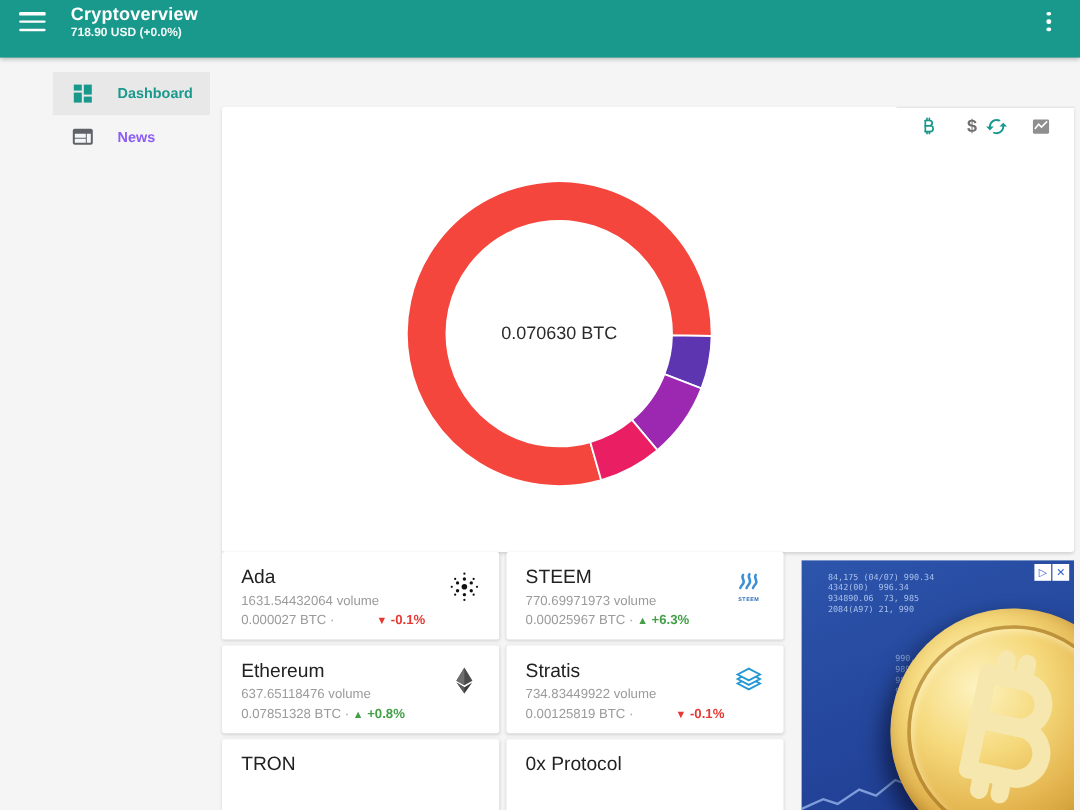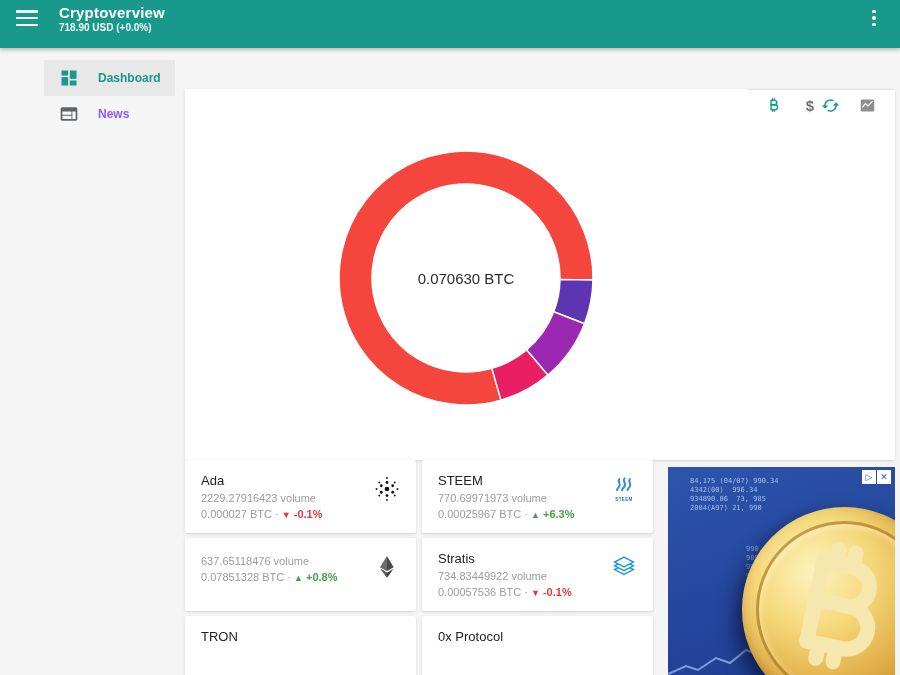--- a/index.html
+++ b/index.html
@@ -39,27 +39,27 @@
   .tb-icon { width:20px; height:20px; display:flex; align-items:center; justify-content:center; cursor:pointer; }
   .tb-icon + .tb-icon { margin-left:17px; }
   .usd-glyph { font-size:15px; font-weight:700; color:#6e6e6e; }
   .tb-spacer { flex:1; }
 
   
   .section-title { margin:21px 0 9px 0; font-size:12px; color:#6d6d6d; }
   .volumes-row { display:flex; }
   .cards-grid { display:grid; grid-template-columns:231px 231px; gap:5px 6px; }
   .coin-card { height:73px; padding:13px 14px 0 16px; position:relative; cursor:pointer; overflow:hidden; }
-  .coin-name { font-size:13px; color:#212121; }
+  .coin-name { font-size:16px; color:#212121; }
   .coin-volume { font-size:11px; color:#9b9b9b; margin-top:4px; }
   .coin-line { font-size:11px; color:#9b9b9b; margin-top:4px; }
   .chg { font-weight:700; }
   .chg .arrow { font-size:9px; }
   .up { color:#43a047; }
-  .down { color:#e53935; }
+  .down { color:#e53935;margin-left:32px; }
   .coin-logo { position:absolute; right:14px; top:14px; width:30px; height:30px; display:flex; flex-direction:column; align-items:center; justify-content:center; }
   .steem-caption { font-size:4.5px; font-weight:700; color:#2b6cb5; letter-spacing:.4px; margin-top:1px; }
 
   
   .ad { width:227px; height:215px; margin-left:15px; margin-top:7px; position:relative; overflow:hidden;
         background:linear-gradient(160deg,#2c55ab 0%, #24469c 55%, #1d3a8c 100%); cursor:pointer; }
   .ad-texture { position:absolute; color:rgba(170,195,240,.75); font-family:"DejaVu Sans Mono", monospace; font-size:7px; line-height:9px; white-space:pre; }
   .ad-col { top:78px; left:78px; text-align:right; }
   .ad-top { top:10px; left:22px; color:rgba(190,210,248,.85); }
   .ad-chartline { position:absolute; left:0; bottom:0; }
@@ -164,21 +164,21 @@
         </span>
       </div>
     </div>
 
 
     <div class="volumes-row">
       <div class="cards-grid">
 
         <div class="card coin-card">
           <div class="coin-name">Ada</div>
-          <div class="coin-volume">2229.27916423 volume</div>
+          <div class="coin-volume">1631.54432064 volume</div>
           <div class="coin-line">
             <span>0.000027 BTC</span>
             <span>·</span>
             <span class="chg down">
               <span class="arrow">▼</span>
               <span>-0.1%</span>
             </span>
           </div>
           <span class="coin-logo">
             <svg viewBox="0 0 24 24" width="28" height="28" fill="#111">
@@ -218,20 +218,21 @@
                 <path d="M7.5 2 c-2 2.5 2 4.5 0 7 c-1.2 1.6-2 2.4-2.2 3.4"></path>
                 <path d="M12.5 1.4 c-2 2.6 2 4.8 0 7.4 c-1.3 1.7-2.1 2.5-2.3 3.6"></path>
                 <path d="M17.5 2 c-2 2.5 2 4.5 0 7 c-1.2 1.6-2 2.4-2.2 3.4"></path>
               </g>
             </svg>
             <span class="steem-caption">STEEM</span>
           </span>
         </div>
 
         <div class="card coin-card">
+          <div class="coin-name">Ethereum</div>
           <div class="coin-volume">637.65118476 volume</div>
           <div class="coin-line">
             <span>0.07851328 BTC</span>
             <span>·</span>
             <span class="chg up">
               <span class="arrow">▲</span>
               <span>+0.8%</span>
             </span>
           </div>
           <span class="coin-logo">
@@ -241,21 +242,21 @@
               <polygon points="12,17.2 18,13.6 12,22 6,13.6" fill="#3c3c3c"></polygon>
               <polygon points="12,17.2 12,22 6,13.6" fill="#5e5e5e"></polygon>
             </svg>
           </span>
         </div>
 
         <div class="card coin-card">
           <div class="coin-name">Stratis</div>
           <div class="coin-volume">734.83449922 volume</div>
           <div class="coin-line">
-            <span>0.00057536 BTC</span>
+            <span>0.00125819 BTC</span>
             <span>·</span>
             <span class="chg down">
               <span class="arrow">▼</span>
               <span>-0.1%</span>
             </span>
           </div>
           <span class="coin-logo">
             <svg viewBox="0 0 24 24" width="28" height="28">
               <g fill="#fff" stroke="#2398d3" stroke-width="1.3">
                 <polygon points="12,10 20,14.2 12,18.4 4,14.2"></polygon>

